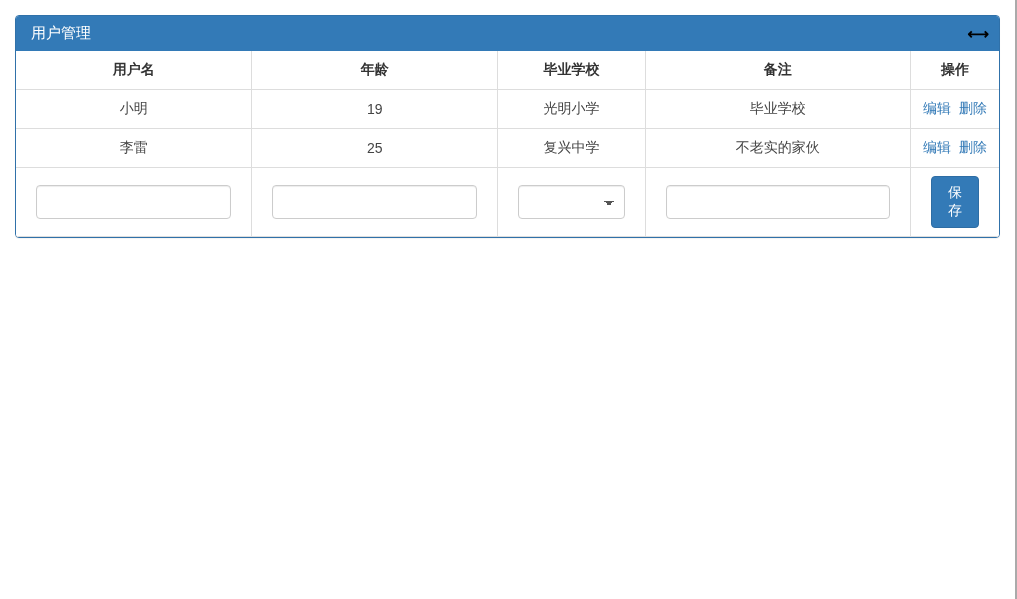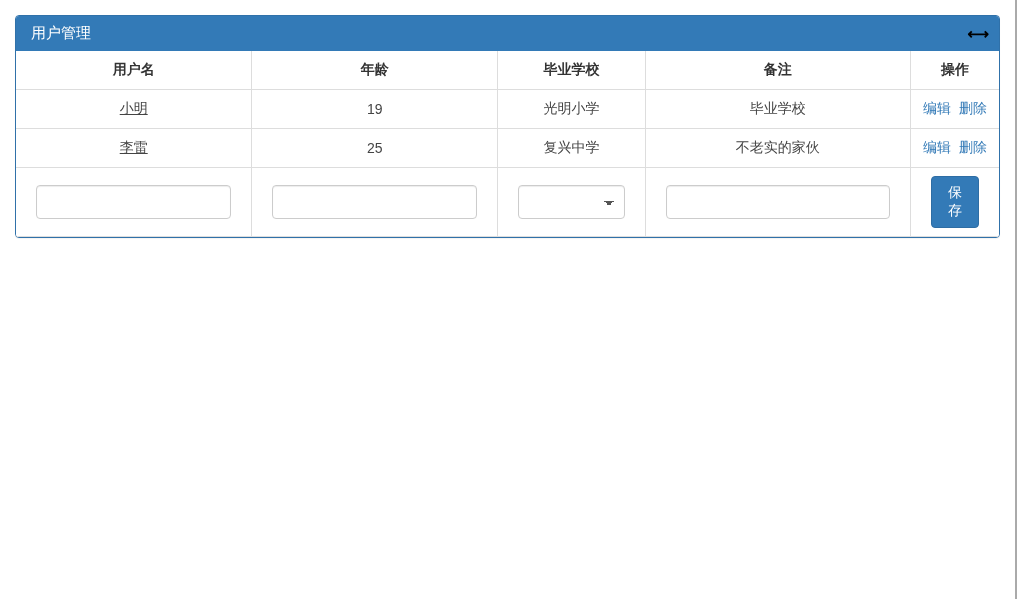--- a/index.html
+++ b/index.html
@@ -62,21 +62,21 @@
   }
   thead th:first-child { border-left: none; }
   thead th:last-child { border-right: none; }
   tbody td {
     text-align: center;
     padding: 10px 8px;
     border: 1px solid #ddd;
     vertical-align: middle;
     color: #444;
   }
-  tbody td:first-child { border-left: none; text-decoration: underline; }
+  tbody td:first-child { border-left: none; }
   tbody td:last-child { border-right: none; margin-left: 8px; }
   .col-name  { width: 24%; }
   .col-age   { width: 25%; }
   .col-school{ width: 15%; }
   .col-remark{ width: 27%; }
   .col-ops   { width: 9%; }
   a.action {
     color: #337ab7;
     text-decoration: none;
     margin: 0 2px;

